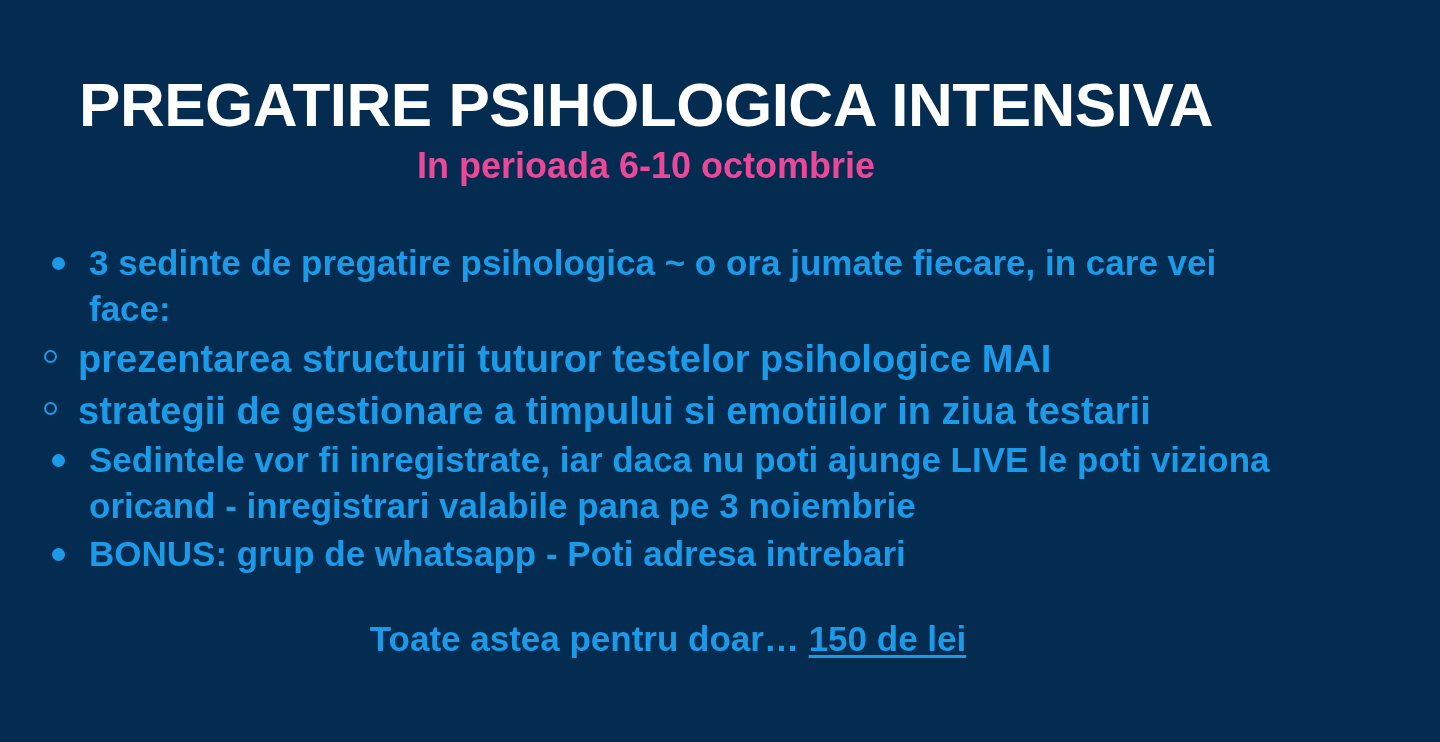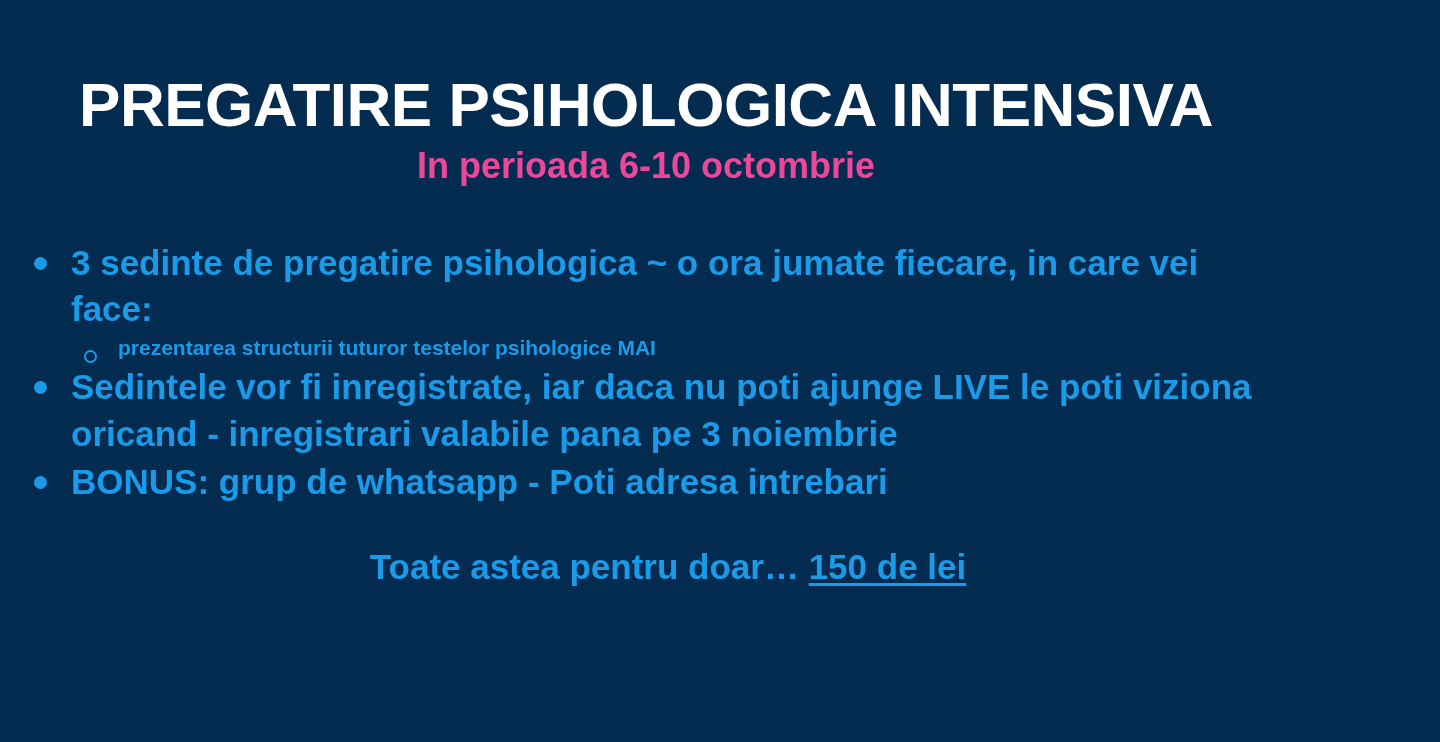--- a/index.html
+++ b/index.html
@@ -58,26 +58,26 @@
   .bullet-row {
     display: flex;
     align-items: flex-start;
     color: #1b9ae8;
     font-size: 35px;
     font-weight: bold;
     line-height: 1.32;
   }
 
   .bullet-row.level-1 {
-    padding-left: 34px;
+    padding-left: 52px;
     margin-bottom: 2px;
   }
   .bullet-row.level-2 {
-    padding-left: 84px;
-    font-size: 21px;
+    padding-left: 44px;
+    font-size: 38px;
     margin-bottom: 1px;
   }
 
   .marker-dot {
     flex: 0 0 auto;
     width: 13px;
     height: 13px;
     border-radius: 50%;
     background: #1b9ae8;
     margin-top: 17px;
@@ -136,20 +136,24 @@
       <span class="marker-dot"></span>
       <span class="bullet-text">3 sedinte de pregatire psihologica ~ o ora jumate fiecare, in care vei face:</span>
     </li>
 
     <li class="bullet-row level-2">
       <span class="marker-ring"></span>
       <span class="bullet-text">prezentarea structurii tuturor testelor psihologice MAI</span>
     </li>
 
 
+    <li class="bullet-row level-2">
+      <span class="marker-ring"></span>
+      <span class="bullet-text">strategii de gestionare a timpului si emotiilor in ziua testarii</span>
+    </li>
 
     <li class="bullet-row level-1">
       <span class="marker-dot"></span>
       <span class="bullet-text">Sedintele vor fi inregistrate, iar daca nu poti ajunge LIVE le poti viziona oricand - inregistrari valabile pana pe 3 noiembrie</span>
     </li>
 
     <li class="bullet-row level-1">
       <span class="marker-dot"></span>
       <span class="bullet-text">BONUS: grup de whatsapp - Poti adresa intrebari</span>
     </li>

